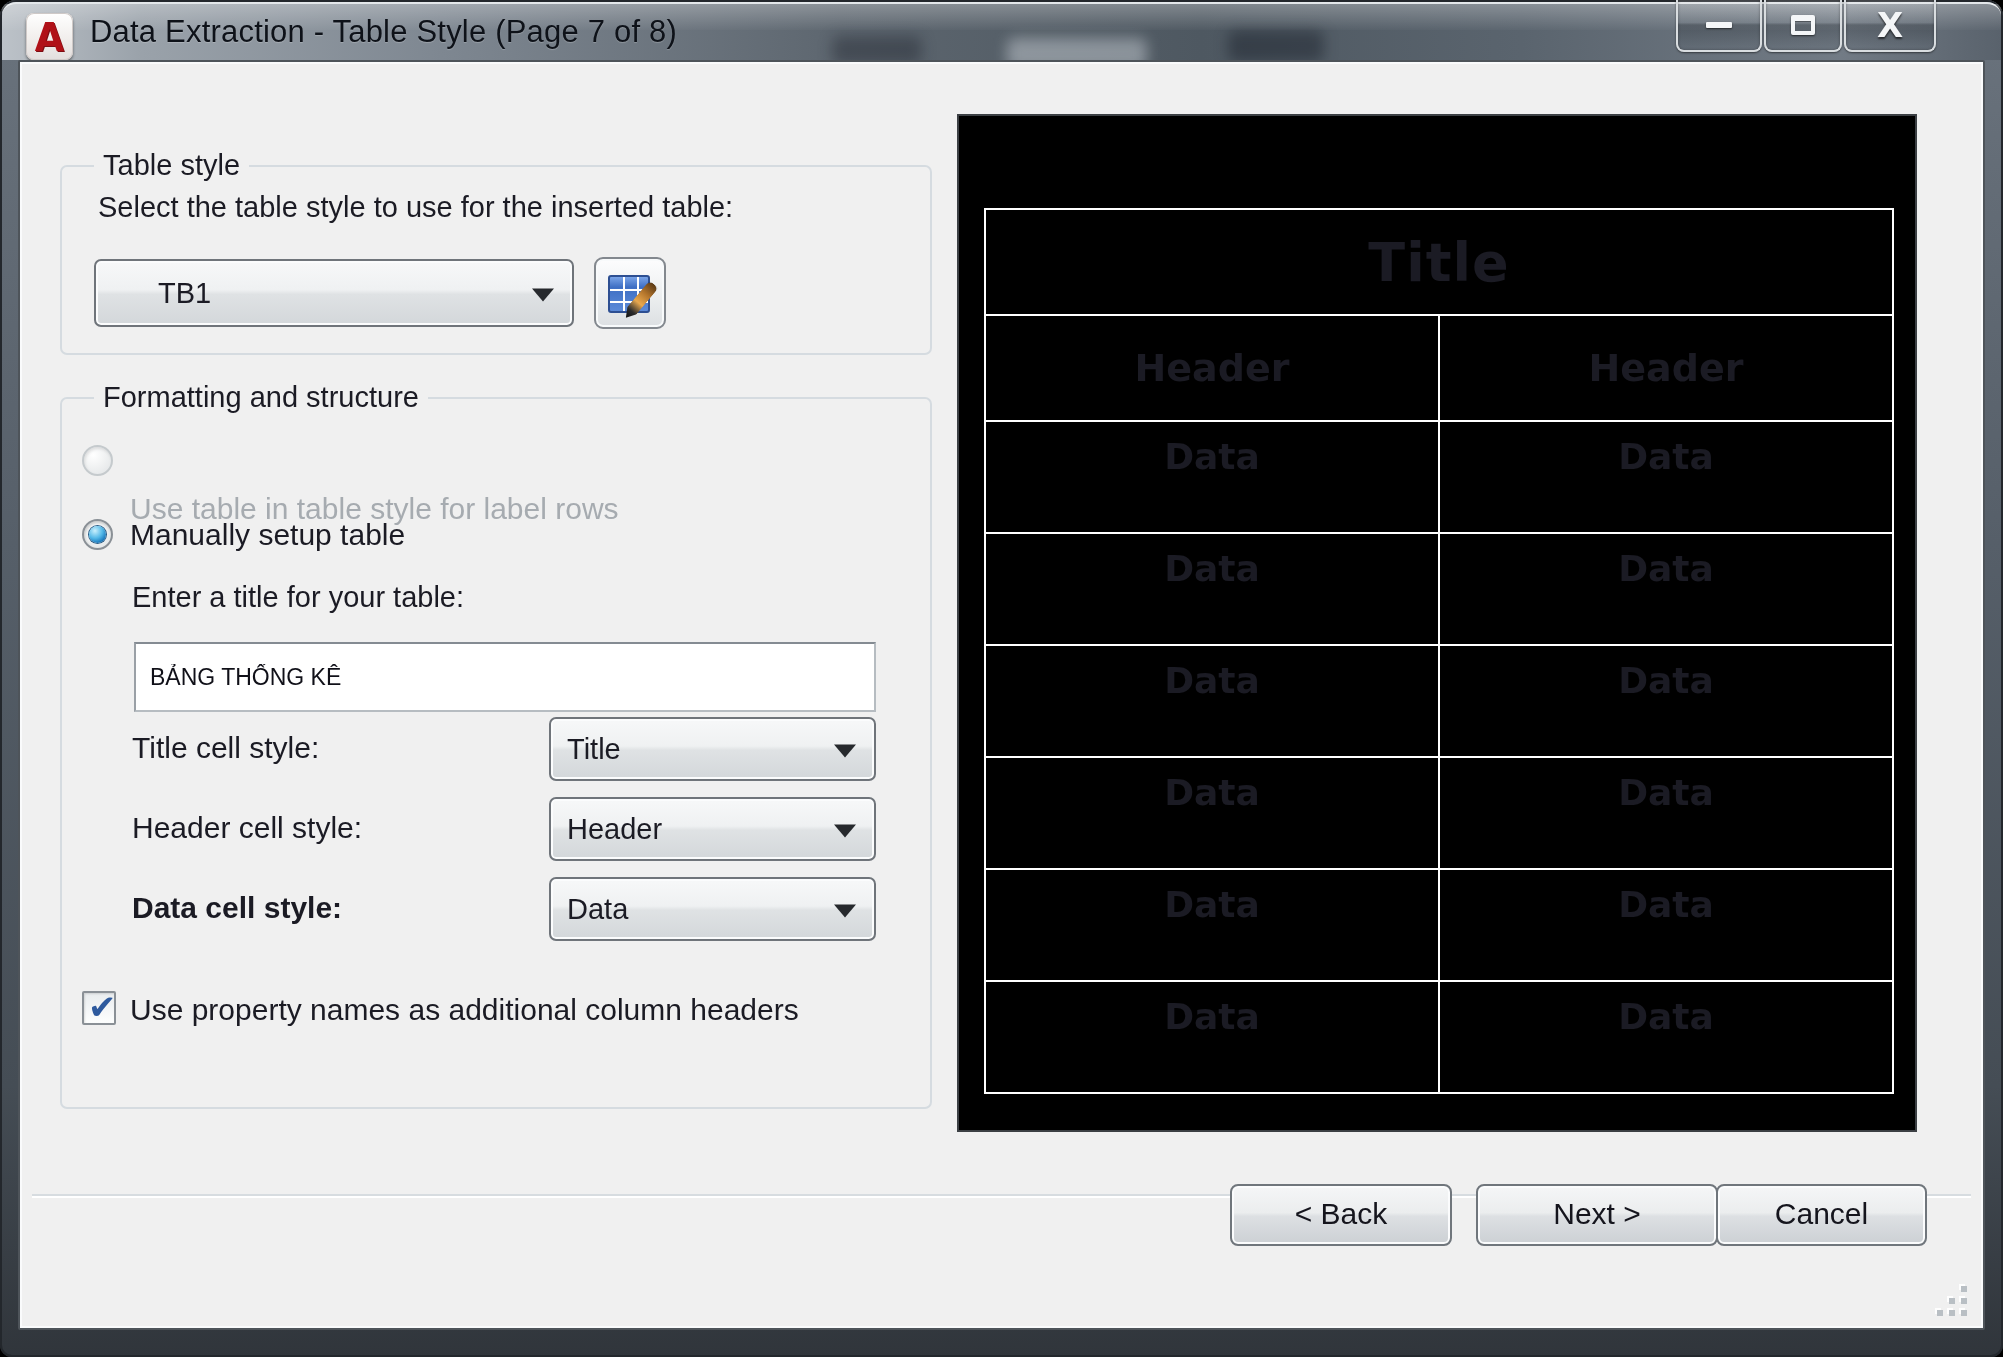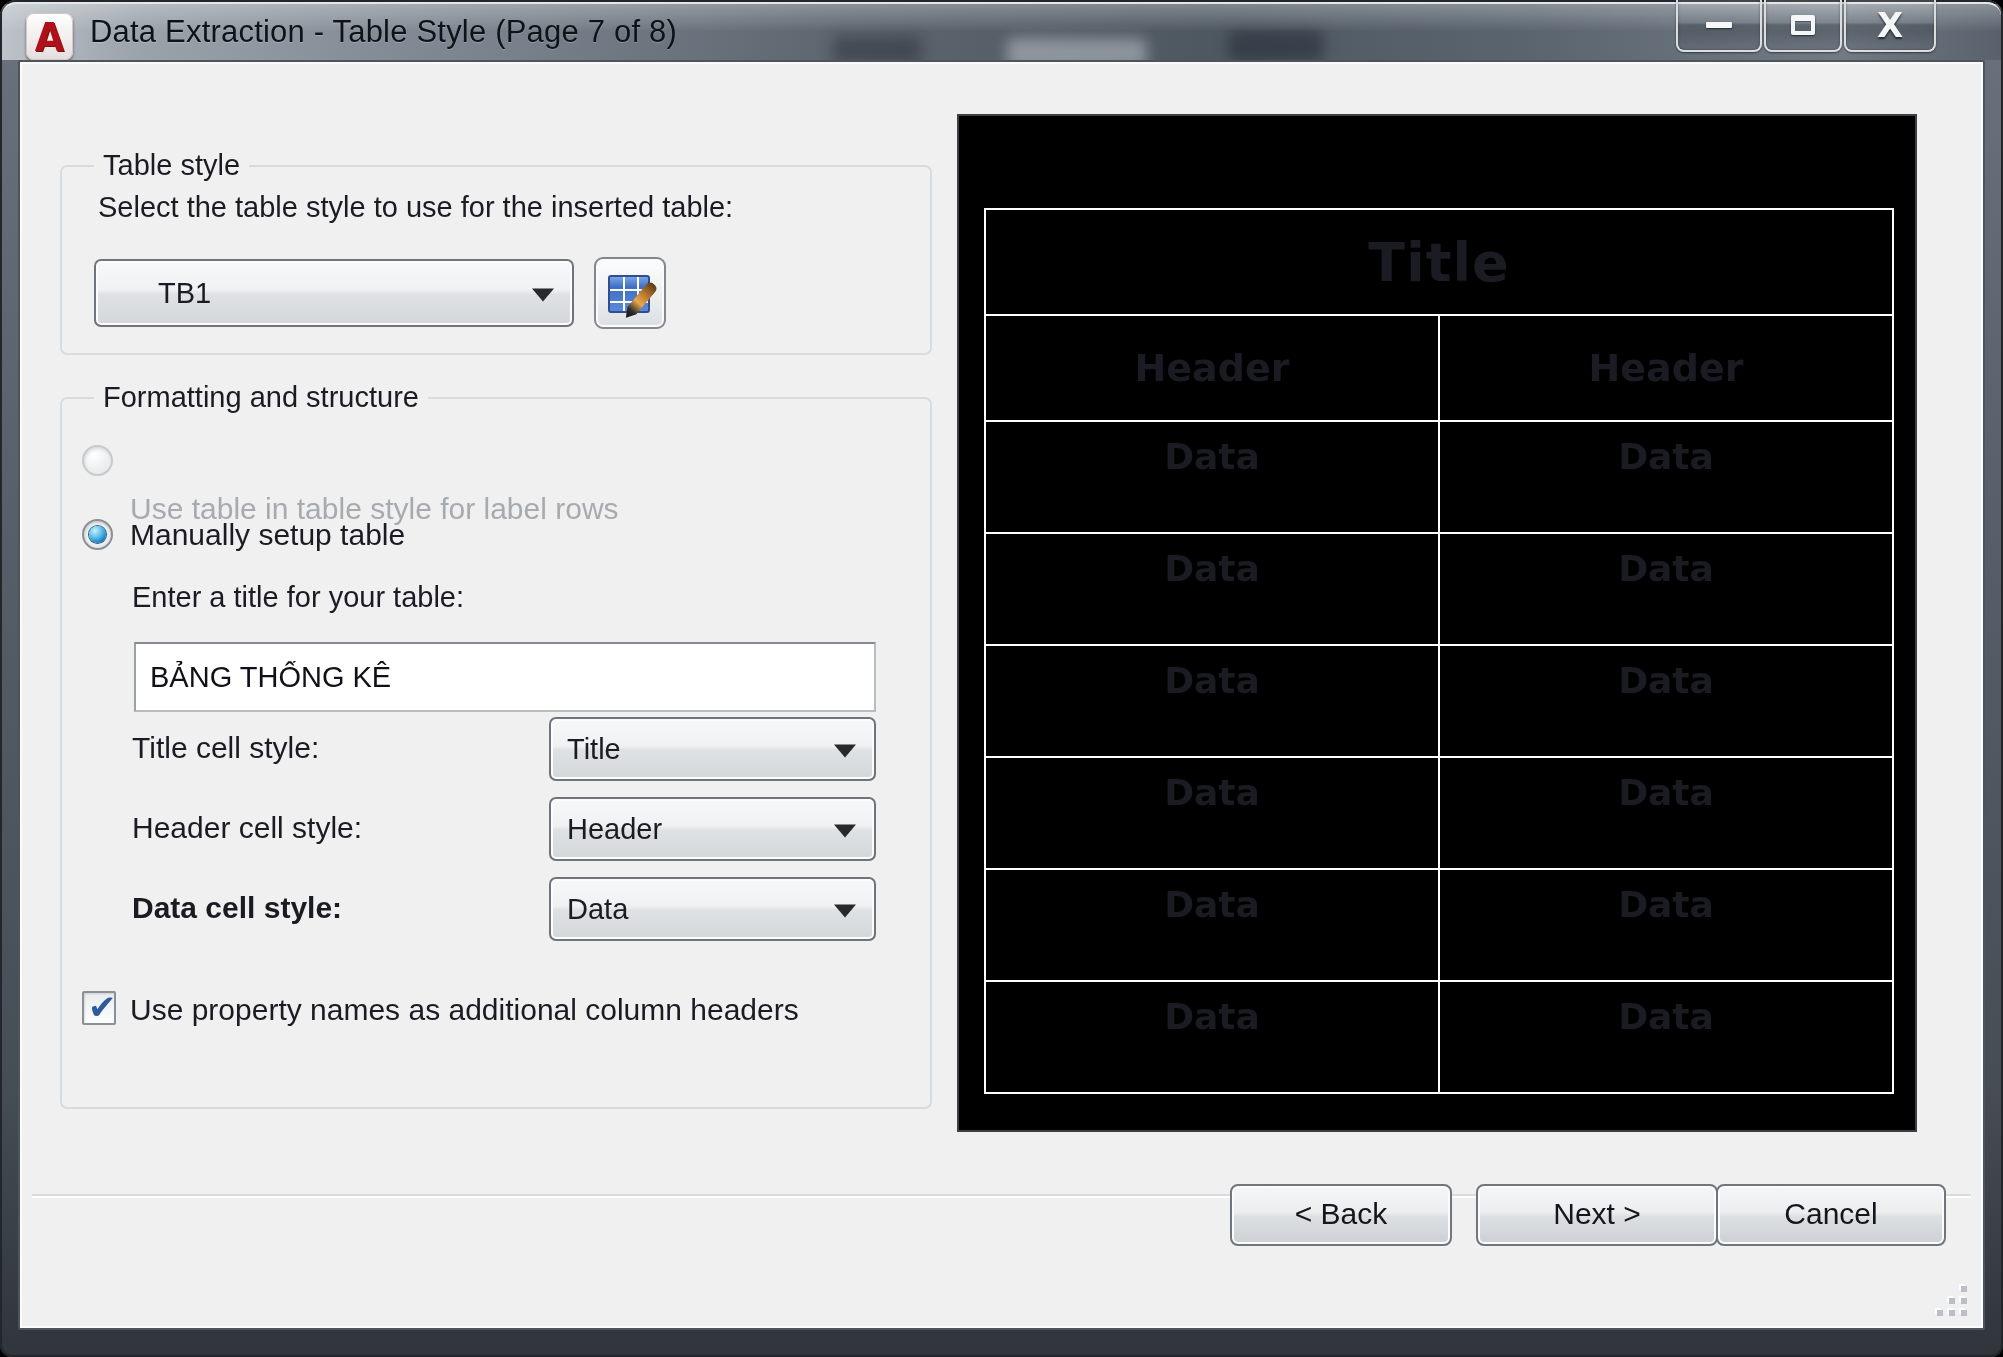--- a/index.html
+++ b/index.html
@@ -160,21 +160,21 @@
   .checkbox .tick {
     position:absolute; left:4px; top:-6px;
     font-family:"DejaVu Sans", sans-serif; font-size:34px; font-weight:bold; color:#2e5a9e;
   }
 
   
   .textinput {
     position:absolute; left:72px; top:243px; width:742px; height:70px;
     background:#fff;
     border:2px solid #b6bcc1; border-top-color:#848b92; border-left-color:#9aa0a6;
-    font-size:29px; padding:16px 14px; color:#101018;
+    font-size:23px; padding:16px 14px; color:#101018;
     font-family:"Liberation Sans", sans-serif;
   }
 
   .cellrow-label { position:absolute; left:70px; font-size:30px; white-space:nowrap; }
   .combo-cell { left:487px; width:327px; height:64px; }
 
   
   .preview {
     position:absolute; left:937px; top:52px; width:960px; height:1018px;
     background:#000; border:2px solid #3c4044;
@@ -205,21 +205,21 @@
   }
   .btn {
     position:absolute; top:1122px; height:62px;
     border:2px solid #70767c; border-radius:8px;
     background:linear-gradient(180deg,#f5f6f7 0%, #ebedee 46%, #dde0e3 52%, #ccd0d4 100%);
     box-shadow:inset 0 0 0 2px #fbfcfd;
     font-size:30px; text-align:center; line-height:56px; color:#15151d;
   }
   .btn-back   { left:1210px; width:222px; }
   .btn-next   { left:1456px; width:242px; }
-  .btn-cancel { left:1696px; width:230px; }
+  .btn-cancel { left:1696px; width:211px; }
 
   .grip { position:absolute; right:14px; bottom:10px; width:42px; height:42px; }
   .grip i {
     position:absolute; width:6px; height:6px; background:#b9bfc4;
     box-shadow:-2px -2px 0 rgba(255,255,255,.9);
   }
   .grip i:nth-child(1){ right:2px;  bottom:2px; }
   .grip i:nth-child(2){ right:14px; bottom:2px; }
   .grip i:nth-child(3){ right:26px; bottom:2px; }
   .grip i:nth-child(4){ right:2px;  bottom:14px; }

